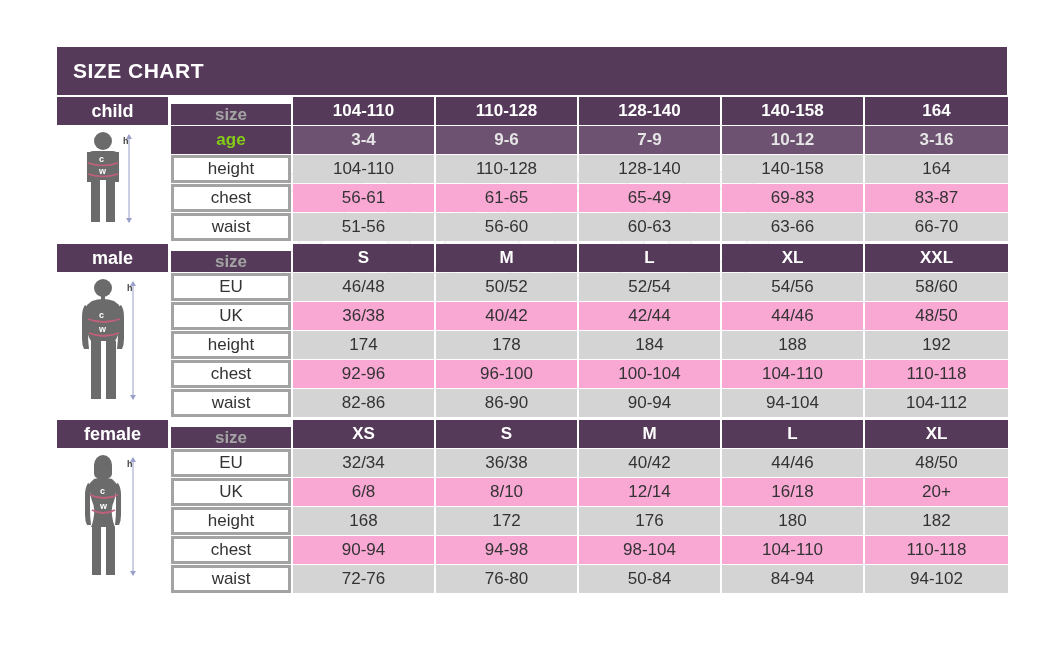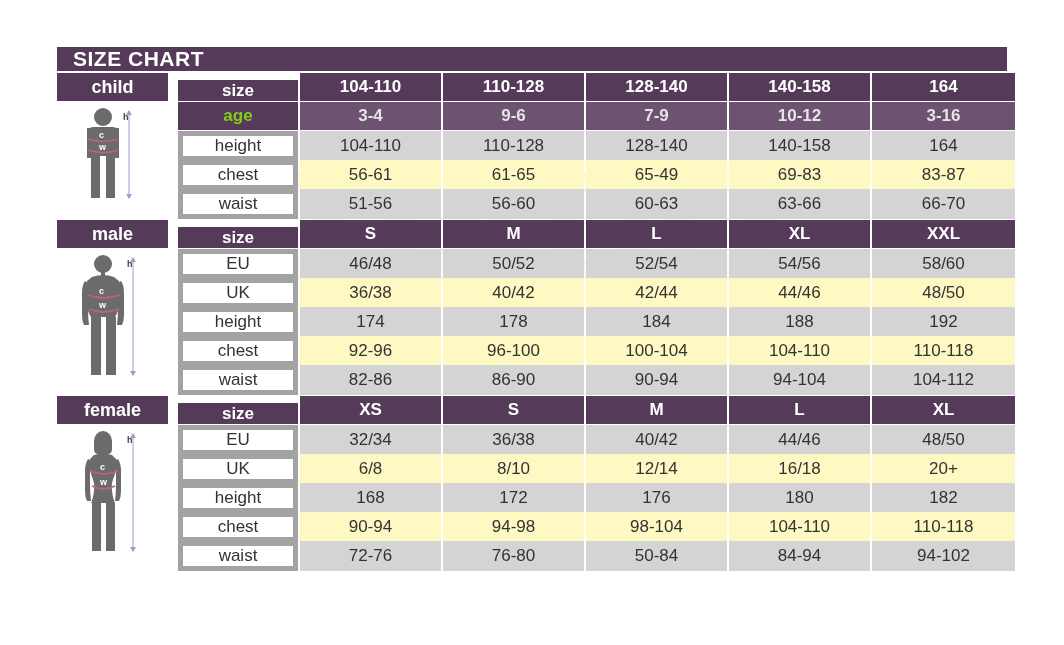--- a/index.html
+++ b/index.html
@@ -40,38 +40,38 @@
   .chart {
     position: absolute;
     left: 57px;
     top: 47px;
     width: 950px;
   }
 
   
   .title-bar {
     background: #553a59;
-    height: 24px;
+    height: 48px;
     display: flex;
     align-items: center;
     padding-left: 16px;
     box-sizing: border-box;
   }
   .title-bar .title {
     color: #ffffff;
     font-size: 21px;
     font-weight: bold;
     letter-spacing: 0.5px;
   }
 
   
   .section {
     display: grid;
     grid-template-columns: 113px 122px 143px 143px 143px 143px 143px;
-    column-gap: 8px;
+    column-gap: 1px;
   }
 
   .fig-cell {
     grid-column: 1;
     position: relative;
   }
 
   .rows {
     grid-column: 2 / 8;
     display: block;
@@ -88,21 +88,21 @@
     display: flex;
     align-items: center;
     justify-content: center;
     font-size: 17px;
     box-sizing: border-box;
   }
   .cell:last-child { margin-right: 0; }
 
   .hdr-label {
     background: #553a59;
-    color: #ffffff;
+    color: #a3a3a3;
     font-weight: bold;
     margin-top: 7px;
   }
   .hdr-val {
     background: #553a59;
     color: #fff;
     font-weight: bold;
   }
   .sub-label {
     background: #553a59;
@@ -110,28 +110,28 @@
     font-weight: bold;
   }
   .sub-val {
     background: #6d5271;
     color: #e5e5e5;
     font-weight: bold;
   }
   .row-label {
     background: #ffffff;
     color: #333333;
-    border: 5px solid #a3a3a3;
+    border: 3px solid #a3a3a3;
   }
   .row-val {
     background: #d4d4d4;
     color: #333333;
   }
   .row-val.alt {
-    background: #fef9c3;
+    background: #f9a8d4;
   }
 
   
   .group-head {
     background: #553a59;
     color: #ffffff;
     font-weight: bold;
     font-size: 18px;
     height: 28px;
     display: flex;

